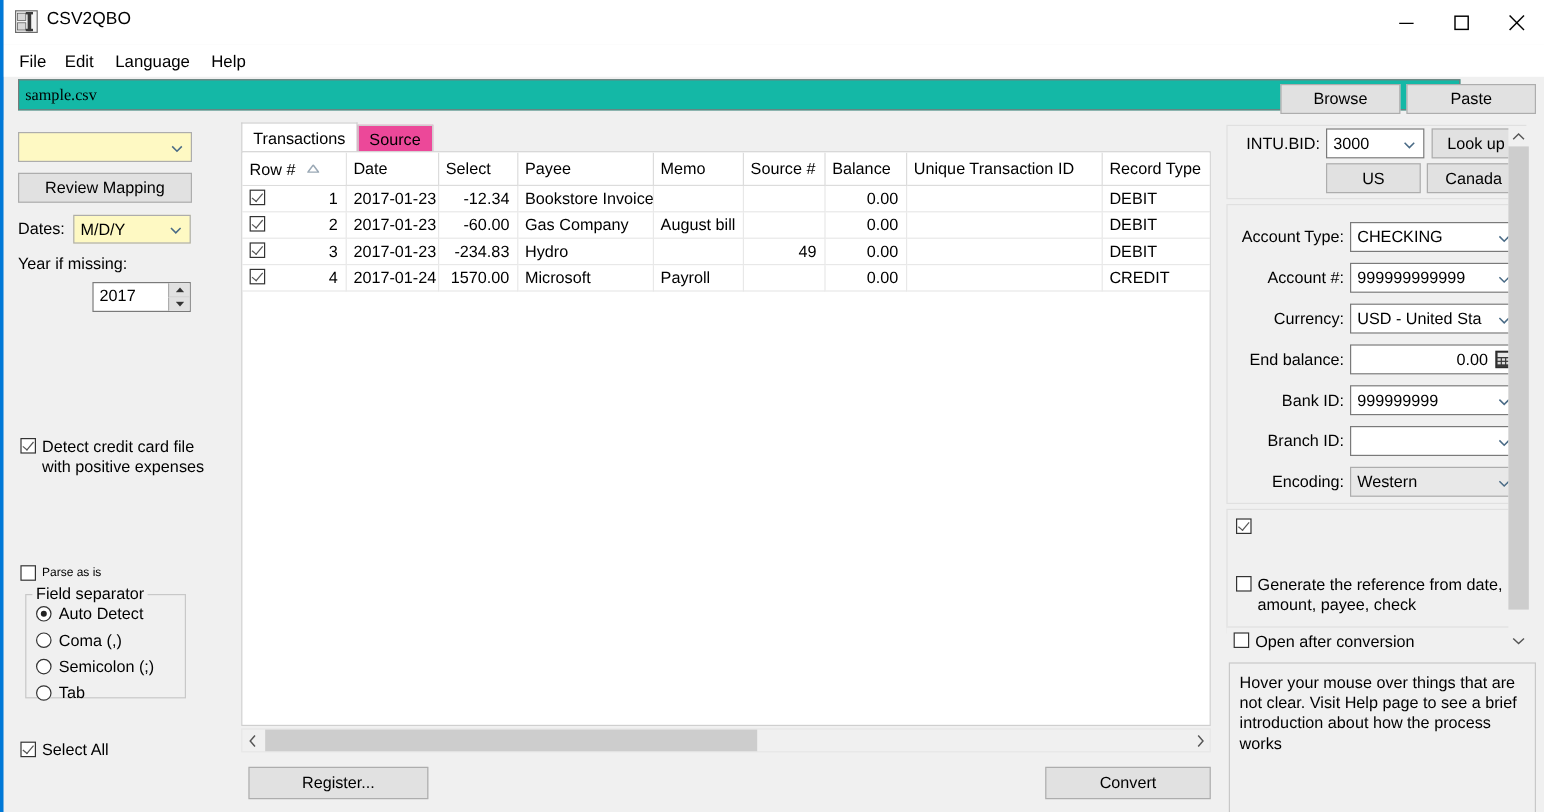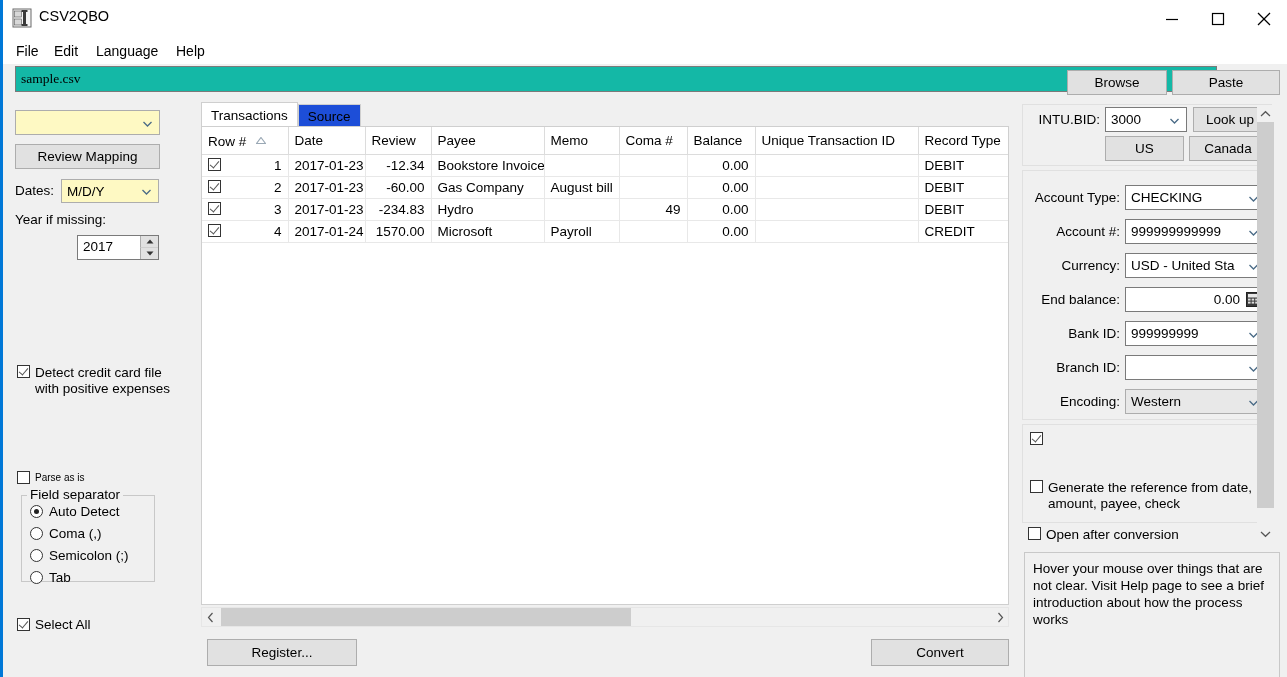--- a/index.html
+++ b/index.html
@@ -130,21 +130,21 @@
     width: 5px; height: 5px; border-radius: 50%; background: #222;
   }
   .sb-selectall { position: absolute; left: 14px; top: 517px; display: flex; align-items: center; gap: 5px; }
 
   
   .center { position: absolute; left: 196px; top: 100px; width: 818px; bottom: 0; background: #f0f0f0; }
   .tabstrip { position: absolute; left: 2px; top: 3px; height: 24px; display: flex; align-items: flex-end; }
   .tab {
     height: 23px; padding: 0 9px; font-size: 13.5px;
     display: flex; align-items: center;
-    border: 1px solid #cfcfcf; border-bottom: none; background: #1d4ed8;
+    border: 1px solid #cfcfcf; border-bottom: none; background: #ec4899;
     box-sizing: border-box;
   }
   .tab.active { background: #ffffff; height: 25px; border-color: #cfcfcf; }
   .gridwrap {
     position: absolute; left: 2px; top: 26px; right: 8px; bottom: 72px;
     background: #fff; border: 1px solid #cfcfcf; box-sizing: border-box;
     overflow: hidden;
   }
   table.grid { border-collapse: collapse; width: 100%; table-layout: fixed; }
   table.grid th {
@@ -370,24 +370,24 @@
           <tr>
             <th class="num sorted">
               <span>Row #</span>
               <span class="sortarrow">
                 <svg width="10" height="7" viewBox="0 0 10 7">
                     <polygon points="5,0.5 9.5,6.5 0.5,6.5" fill="none" stroke="#9aa8b5" stroke-width="1.2"></polygon>
                   </svg>
               </span>
             </th>
             <th>Date</th>
-            <th class="num">Review</th>
+            <th class="num">Select</th>
             <th>Payee</th>
             <th>Memo</th>
-            <th class="num">Coma #</th>
+            <th class="num">Source #</th>
             <th class="num">Balance</th>
             <th>Unique Transaction ID</th>
             <th>Record Type</th>
           </tr>
         </thead>
         <tbody>
           <tr>
             <td class="chk num">
               <span class="cbx checked" style="float:left"></span>
               <span>1</span>

